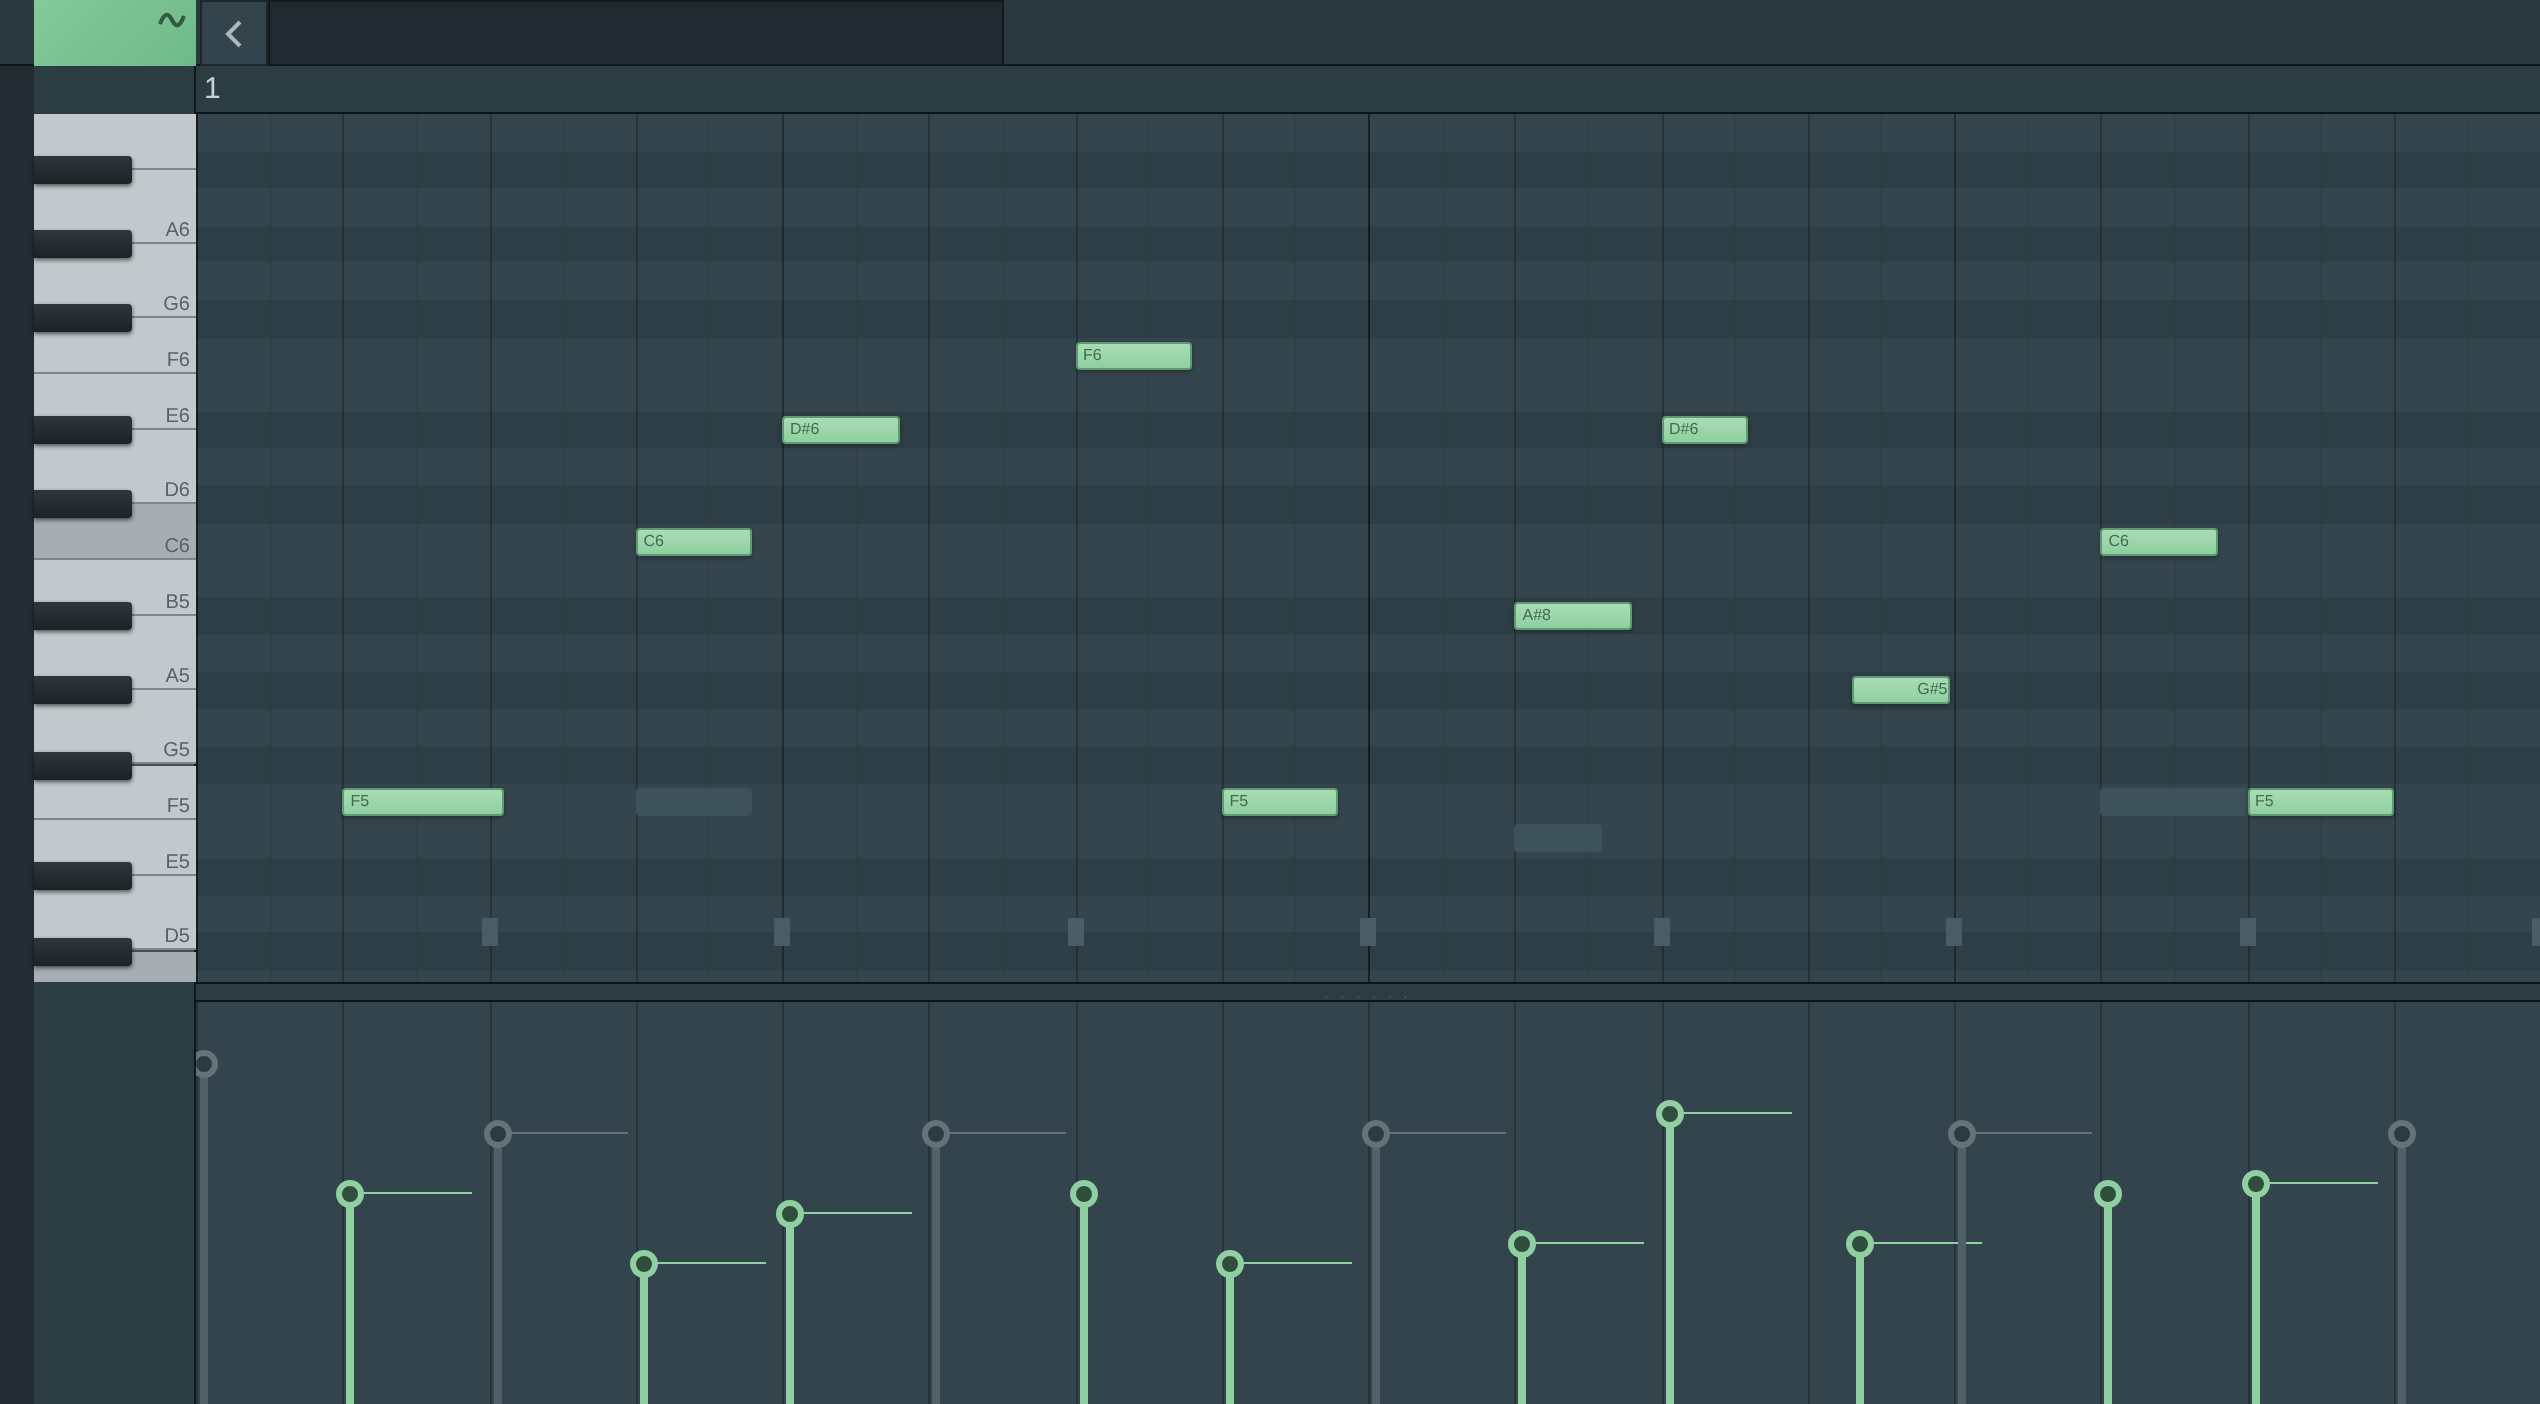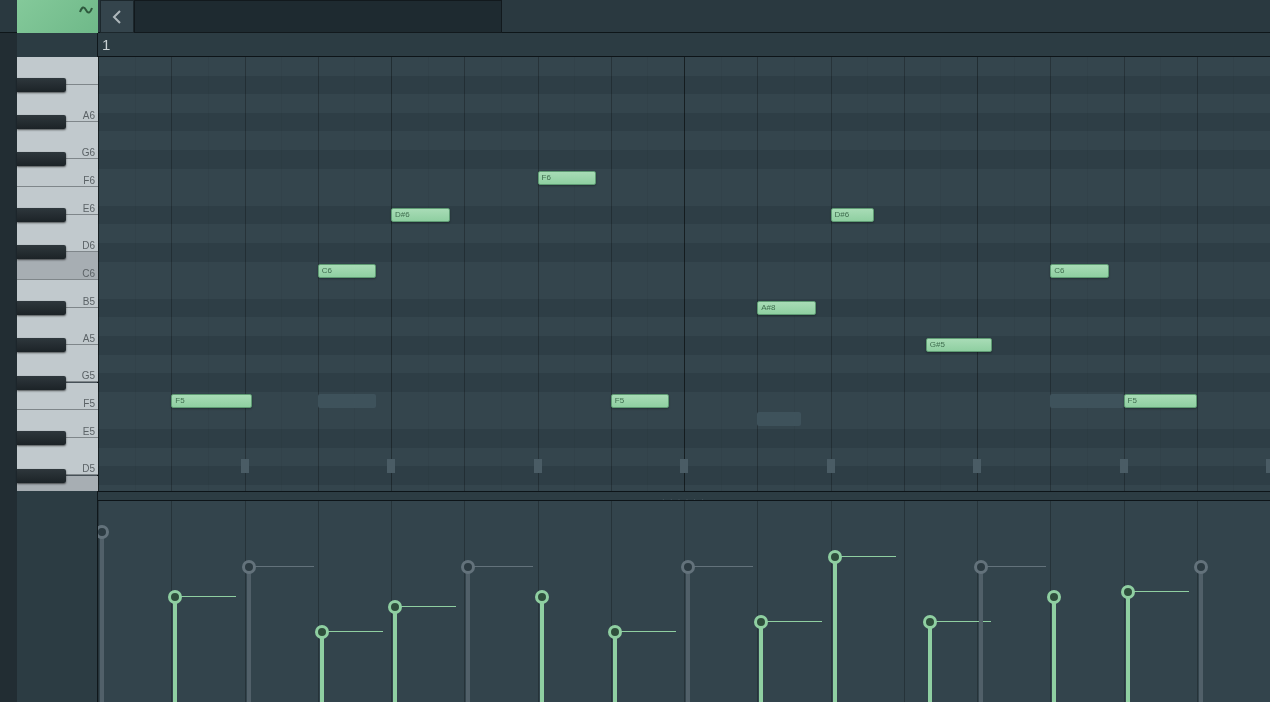--- a/index.html
+++ b/index.html
@@ -207,21 +207,21 @@
     <div class="ghost" style="left: 219.75px; top: 336.8px; width: 58.6px;"></div>
     <div class="ghost" style="left: 659.25px; top: 355.4px; width: 43.95px;"></div>
     <div class="ghost" style="left: 952.25px; top: 336.8px; width: 73.25px;"></div>
     <div class="note" style="left: 73.25px; top: 336.8px; width: 80.575px;">F5</div>
     <div class="note" style="left: 219.75px; top: 206.6px; width: 58.6px;">C6</div>
     <div class="note" style="left: 293px; top: 150.8px; width: 58.6px;">D#6</div>
     <div class="note" style="left: 439.5px; top: 113.6px; width: 58.6px;">F6</div>
     <div class="note" style="left: 512.75px; top: 336.8px; width: 58.6px;">F5</div>
     <div class="note" style="left: 659.25px; top: 243.8px; width: 58.6px;">A#8</div>
     <div class="note" style="left: 732.5px; top: 150.8px; width: 43.95px;">D#6</div>
-    <div class="note" style="left: 827.725px; top: 281px; width: 66px;">G#5</div>
+    <div class="note" style="left: 827.725px; top: 281px; width: 49px; text-align: right;">G#5</div>
     <div class="note" style="left: 952.25px; top: 206.6px; width: 58.6px;">C6</div>
     <div class="note" style="left: 1025.5px; top: 336.8px; width: 73.25px;">F5</div>
   </div>
 
 <div class="splitter">
   <span class="dots">. . . . . .</span>
 </div>
 
 <div class="velo-corner"></div>
 <div class="velo" id="velo">

